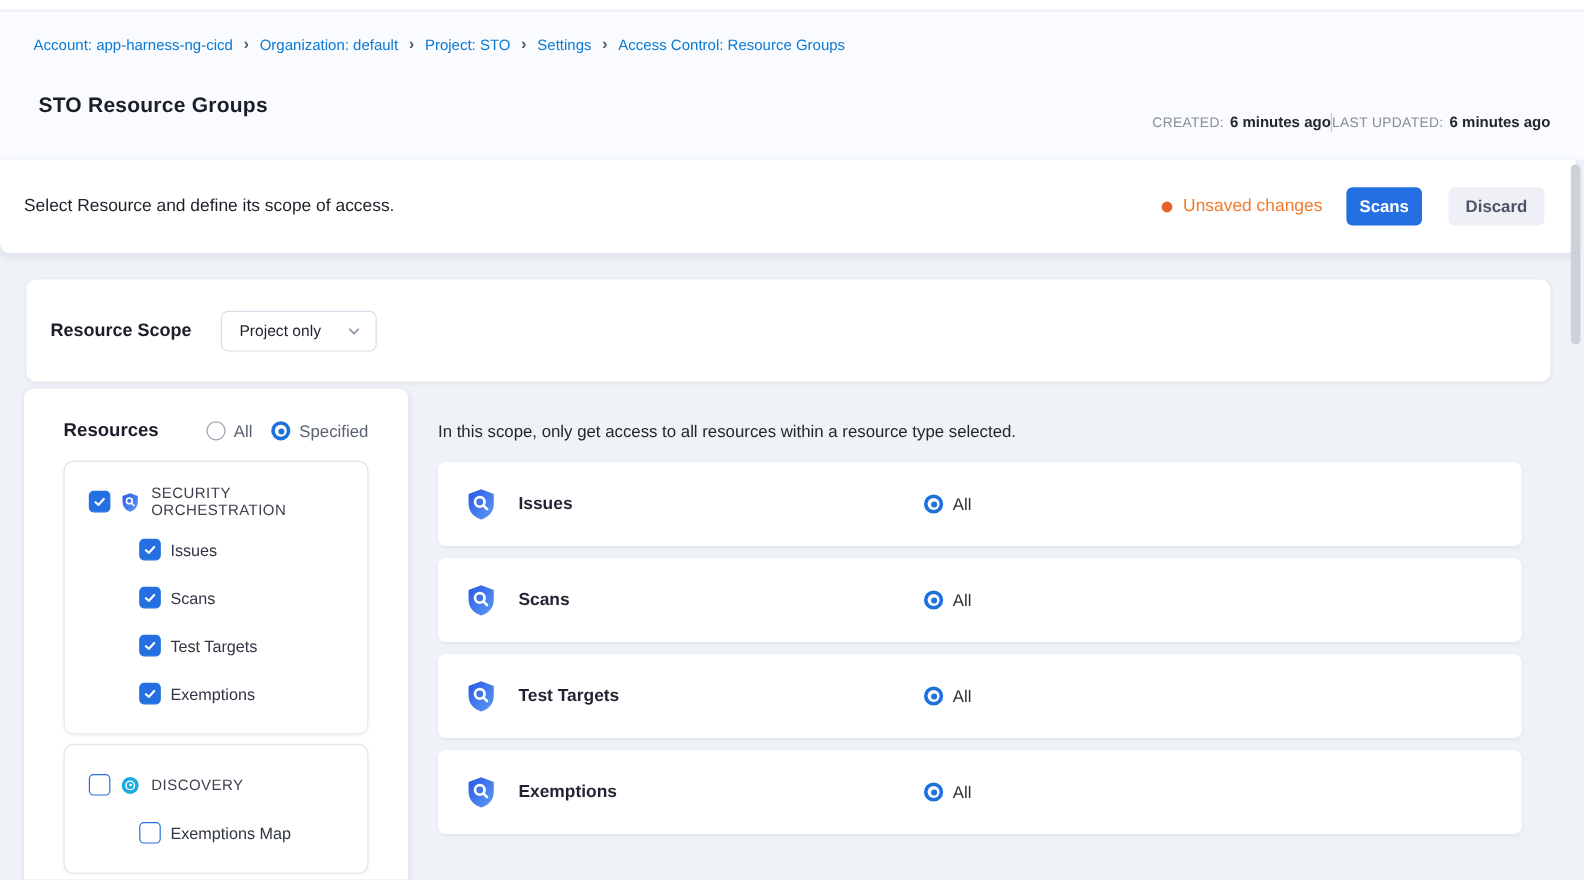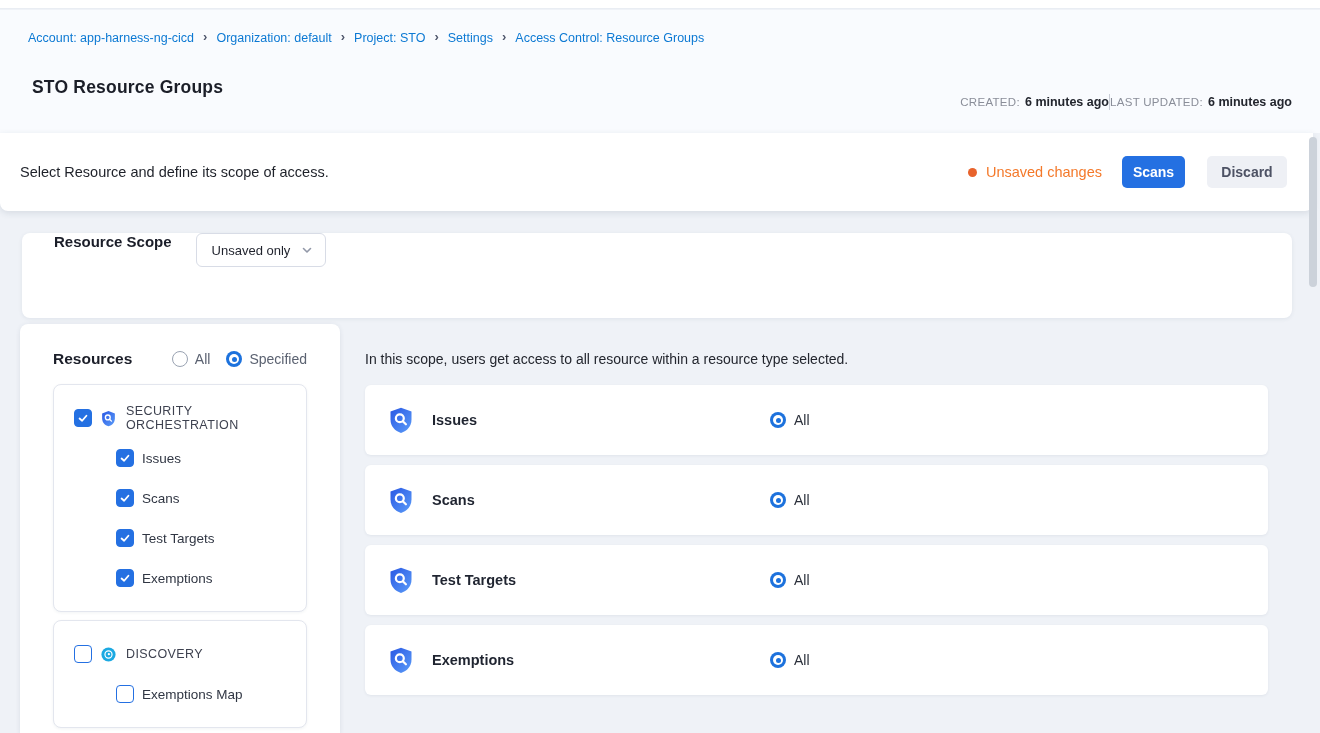--- a/index.html
+++ b/index.html
@@ -34,21 +34,21 @@
   .toolbar-right { margin-left:auto; display:flex; align-items:center; }
   .unsaved-dot { width:9px; height:9px; border-radius:50%; background:#e8632c; }
   .unsaved-text { color:#f4792a; font-size:14.5px; margin-left:9px; }
   .btn { height:32px; border:none; border-radius:5px; font-family:inherit;
     font-size:14px; font-weight:700; cursor:pointer; }
   .btn-save { width:63px; background:#2470e2; color:#ffffff; margin-left:20px; }
   .btn-discard { width:80px; background:#eef0f5; color:#4d5264; margin-left:22px; }
 
   .scope-card { position:absolute; top:233px; left:22px; width:1270px; height:85px;
     background:#ffffff; border-radius:8px; box-shadow:0 1px 4px rgba(40,60,90,.08);
-    display:flex; align-items:flex-start; padding-left:32px; gap:24px; }
+    display:flex; align-items:center; padding-left:20px; gap:24px; }
   .scope-label { font-size:15px; font-weight:700; color:#1b1e29; }
   .dropdown { width:130px; height:34px; background:#ffffff; border:1px solid #d8dce6;
     border-radius:6px; display:flex; align-items:center; padding:0 12px 0 15px;
     cursor:pointer; }
   .dropdown-value { font-size:13px; color:#1f222c; flex:1; }
   .chev { width:12px; height:12px; }
 
   .resources-panel { position:absolute; top:324px; left:20px; width:320px; height:409px;
     background:#ffffff; border-radius:8px 8px 0 0;
     box-shadow:0 1px 5px rgba(40,60,90,.10); padding:0 33px; }
@@ -140,21 +140,21 @@
     <span class="unsaved-dot"></span>
     <span class="unsaved-text">Unsaved changes</span>
     <button class="btn btn-save">Scans</button>
     <button class="btn btn-discard">Discard</button>
   </div>
 </div>
 
 <div class="scope-card">
   <span class="scope-label">Resource Scope</span>
   <div class="dropdown">
-    <span class="dropdown-value">Unsaved only</span>
+    <span class="dropdown-value">Project only</span>
     <svg class="chev" viewBox="0 0 12 12">
         <path d="M2.5 4.5 L6 8 L9.5 4.5" fill="none" stroke="#9298a8" stroke-width="1.6" stroke-linecap="round" stroke-linejoin="round"></path>
       </svg>
   </div>
 </div>
 
 <div class="resources-panel">
   <div class="resources-head">
     <span class="resources-title">Resources</span>
     <div class="radio-group">
@@ -227,21 +227,21 @@
       </svg>
       <span class="group-name">DISCOVERY</span>
     </div>
     <div class="child-row">
       <span class="checkbox"></span>
       <span class="child-label">Exemptions Map</span>
     </div>
   </div>
 </div>
 
-<div class="scope-info">In this scope, users get access to all resource within a resource type selected.</div>
+<div class="scope-info">In this scope, only get access to all resources within a resource type selected.</div>
 
 <div class="resource-row" style="top:385px">
   <svg class="row-icon" viewBox="0 0 24 24">
     <path d="M12 1.5 L21 4.8 V11.6 C21 17.7 17.2 21.3 12 23.1 C6.8 21.3 3 17.7 3 11.6 V4.8 Z" fill="url(#stoGrad)"></path>
     <circle cx="11" cy="10.5" r="3.4" fill="none" stroke="#fff" stroke-width="1.9"></circle>
     <path d="M13.5 13 L16.2 15.7" stroke="#fff" stroke-width="1.9" stroke-linecap="round"></path>
   </svg>
   <span class="row-label">Issues</span>
   <span class="row-access">
     <span class="radio selected"></span>

